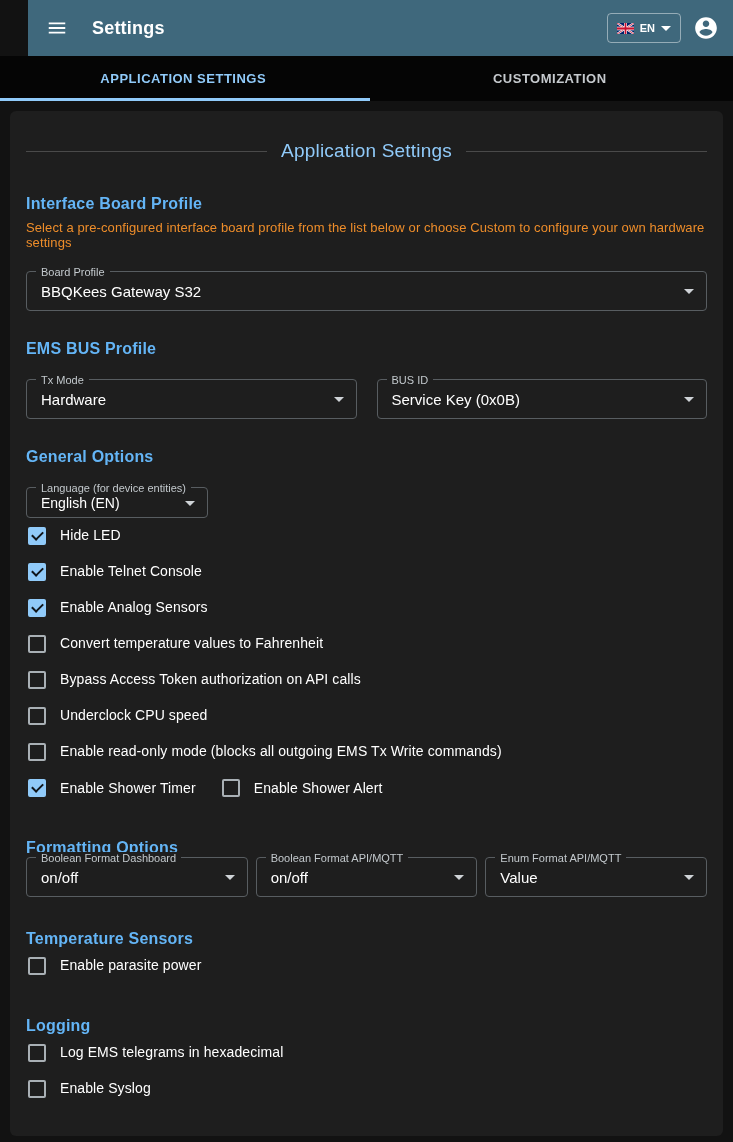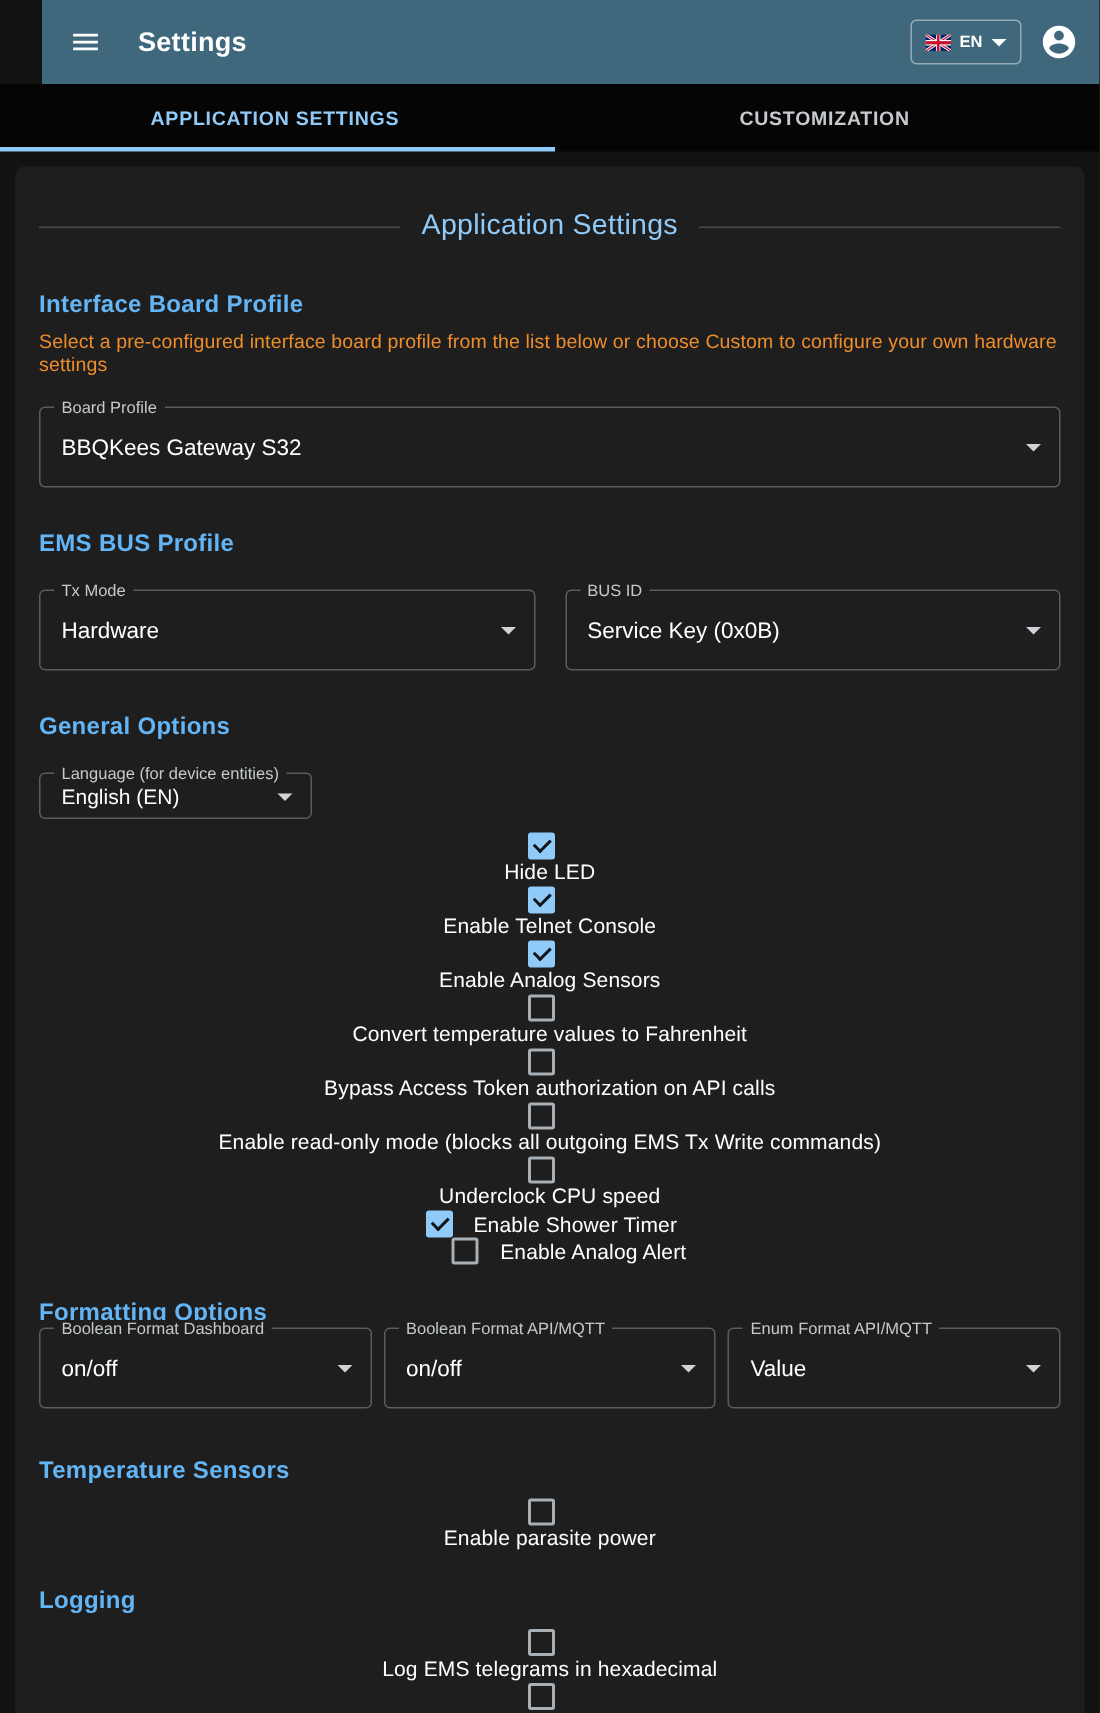--- a/index.html
+++ b/index.html
@@ -35,36 +35,36 @@
   .title-row{display:flex; align-items:center; gap:14px; margin-top:13px;}
   .title-row .line{flex:1; height:1px; background:var(--line);}
   .title-text{font-size:19px; font-weight:500; color:var(--accent-light); letter-spacing:0.2px;}
 
   .section-h{color:var(--accent); font-size:16px; font-weight:700; margin:0; letter-spacing:0.2px;}
   .mt-lg{margin-top:33px;} .mt-md{margin-top:29px;} .mt-sm{margin-top:24px;}
   .warn{color:var(--warning); font-size:13px; margin:7px 0 0; letter-spacing:0.1px;}
 
   
   .field{position:relative; border:1px solid var(--field-border); border-radius:4px;
-    background:transparent; height:54px; display:flex; align-items:center;
+    background:transparent; height:40px; display:flex; align-items:center;
     padding:0 34px 0 14px; cursor:pointer;}
   .field-label{position:absolute; top:-6px; left:9px; background:var(--panel);
     padding:0 5px; font-size:11px; color:var(--label-grey); line-height:12px; white-space:nowrap;}
   .field-value{font-size:15px; font-weight:500; color:#fff; white-space:nowrap;}
   .caret{position:absolute; right:12px; top:50%; margin-top:-2px; width:0; height:0;
     border-left:5px solid transparent; border-right:5px solid transparent; border-top:5px solid #cfd3d7;}
   .field.small{height:31px; width:182px; padding-right:30px;}
   .field.small .field-value{font-size:14px;}
   .grid-2{display:grid; grid-template-columns:1fr 1fr; gap:20px; margin-top:21px;}
   .grid-3{display:grid; grid-template-columns:1fr 1fr 1fr; gap:8px; }
   .mt-field{margin-top:21px;}
 
   
   .checks{margin-top:9px;}
-  .check-row{display:flex; align-items:center; height:36px; cursor:pointer;flex-direction:column;}
+  .check-row{display:flex; align-items:flex-start; height:36px; cursor:pointer;}
   .check-item{display:flex; align-items:center; cursor:pointer;}
   .check-item + .check-item{margin-left:24px;}
   .box{width:18px; height:18px; border:2px solid #a9b0b5; border-radius:2px;
     margin:0 14px 0 2px; position:relative; flex:none;}
   .box.checked{background:var(--accent-light); border-color:var(--accent-light);}
   .box.checked::after{content:""; position:absolute; left:4px; top:0px; width:5px; height:9px;
     border:solid #10151a; border-width:0 2px 2px 0; transform:rotate(45deg);}
   .check-label{font-size:14px; font-weight:500; color:#fff; letter-spacing:0.1px;}
 </style>
 </head>
@@ -157,34 +157,34 @@
     <label class="check-row">
       <span class="box"></span>
       <span class="check-label">Convert temperature values to Fahrenheit</span>
     </label>
     <label class="check-row">
       <span class="box"></span>
       <span class="check-label">Bypass Access Token authorization on API calls</span>
     </label>
     <label class="check-row">
       <span class="box"></span>
+      <span class="check-label">Underclock CPU speed</span>
+    </label>
+    <label class="check-row">
+      <span class="box"></span>
       <span class="check-label">Enable read-only mode (blocks all outgoing EMS Tx Write commands)</span>
-    </label>
-    <label class="check-row">
-      <span class="box"></span>
-      <span class="check-label">Underclock CPU speed</span>
     </label>
     <div class="check-row">
       <label class="check-item">
         <span class="box checked"></span>
         <span class="check-label">Enable Shower Timer</span>
       </label>
       <label class="check-item">
         <span class="box"></span>
-        <span class="check-label">Enable Analog Alert</span>
+        <span class="check-label">Enable Shower Alert</span>
       </label>
     </div>
   </div>
 
   <h2 class="section-h mt-sm">Formatting Options</h2>
   <div class="grid-3">
     <div class="field">
       <span class="field-label">Boolean Format Dashboard</span>
       <span class="field-value">on/off</span>
       <span class="caret"></span>

